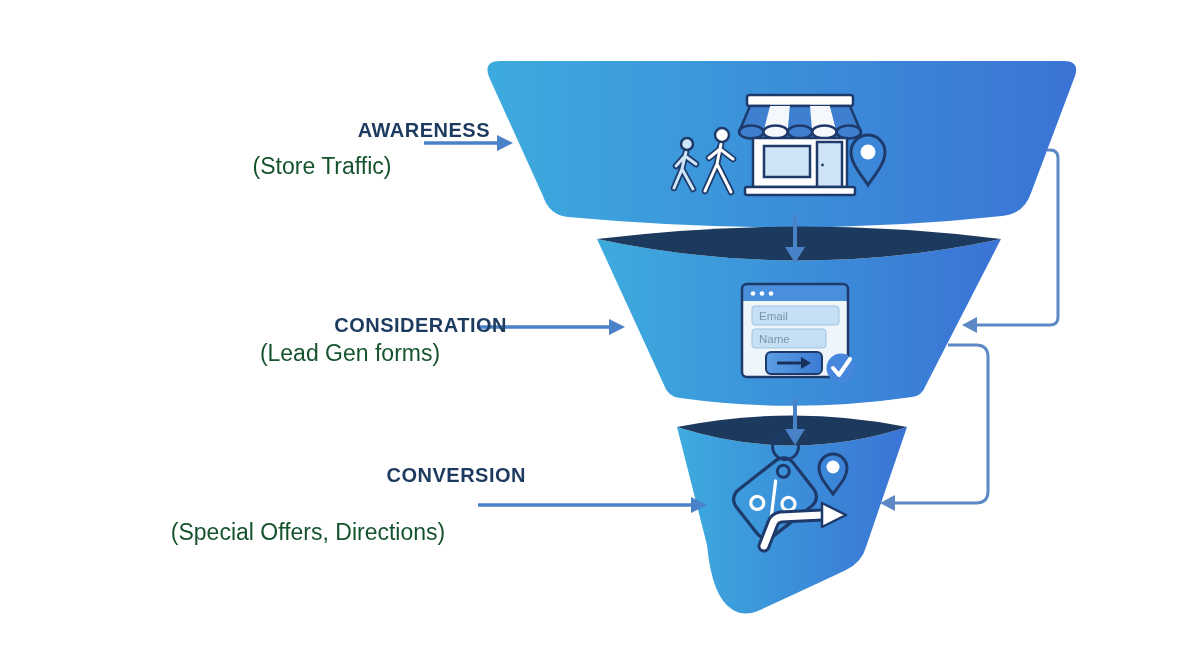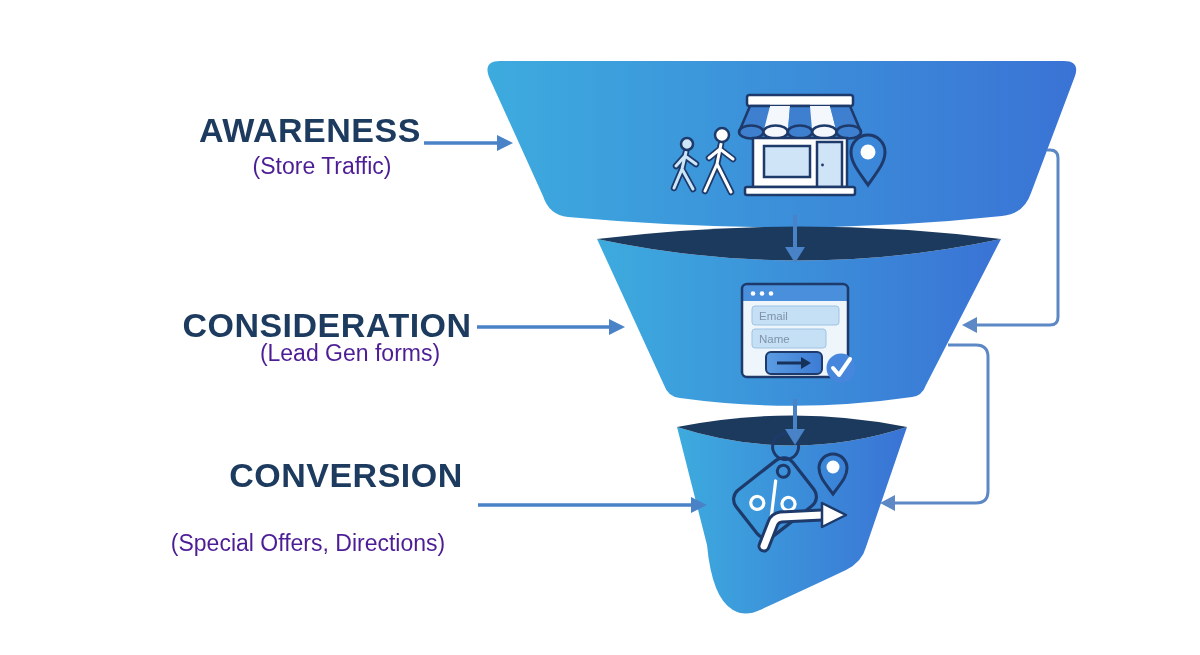--- a/index.html
+++ b/index.html
@@ -2,27 +2,27 @@
 <html><head>
 <meta charset="utf-8">
 <style>
   html,body{margin:0;padding:0;}
   body{
     width:1200px;height:655px;position:relative;overflow:hidden;
     background:#ffffff;
     font-family:"Liberation Sans", sans-serif;
   }
   .stage-label{
-    position:absolute;width:360px;text-align:center;
-    font-weight:bold;font-size:34px;letter-spacing:.5px;color:#1d3a5f;
+    position:absolute;width:360px;text-align:right;
+    font-weight:bold;font-size:20px;letter-spacing:.5px;color:#1d3a5f;
     line-height:34px;white-space:nowrap;
   }
   .stage-sublabel{
     position:absolute;width:360px;text-align:center;
-    font-size:23px;color:#4c1d95;line-height:30px;white-space:nowrap;
+    font-size:23px;color:#14532d;line-height:30px;white-space:nowrap;
   }
   svg{position:absolute;left:0;top:0;}
   .field-text{font-size:11.5px;fill:#7e93aa;font-family:"Liberation Sans",sans-serif;}
 </style>
 </head>
 <body>
 
 <svg width="1200" height="655" viewBox="0 0 1200 655">
   <defs>
     <linearGradient id="fg" x1="0" y1="0" x2="1" y2="0">
@@ -171,13 +171,13 @@
   </g>
 </svg>
 
 <div class="stage-label" style="left:130px;top:113px;">AWARENESS</div>
 <div class="stage-sublabel" style="left:142px;top:151px;">(Store Traffic)</div>
 
 <div class="stage-label" style="left:147px;top:308px;">CONSIDERATION</div>
 <div class="stage-sublabel" style="left:170px;top:338px;">(Lead Gen forms)</div>
 
 <div class="stage-label" style="left:166px;top:458px;">CONVERSION</div>
-<div class="stage-sublabel" style="left:128px;top:528px;">(Special Offers, Directions)</div>
+<div class="stage-sublabel" style="left:128px;top:517px;">(Special Offers, Directions)</div>
 
 </body></html>

